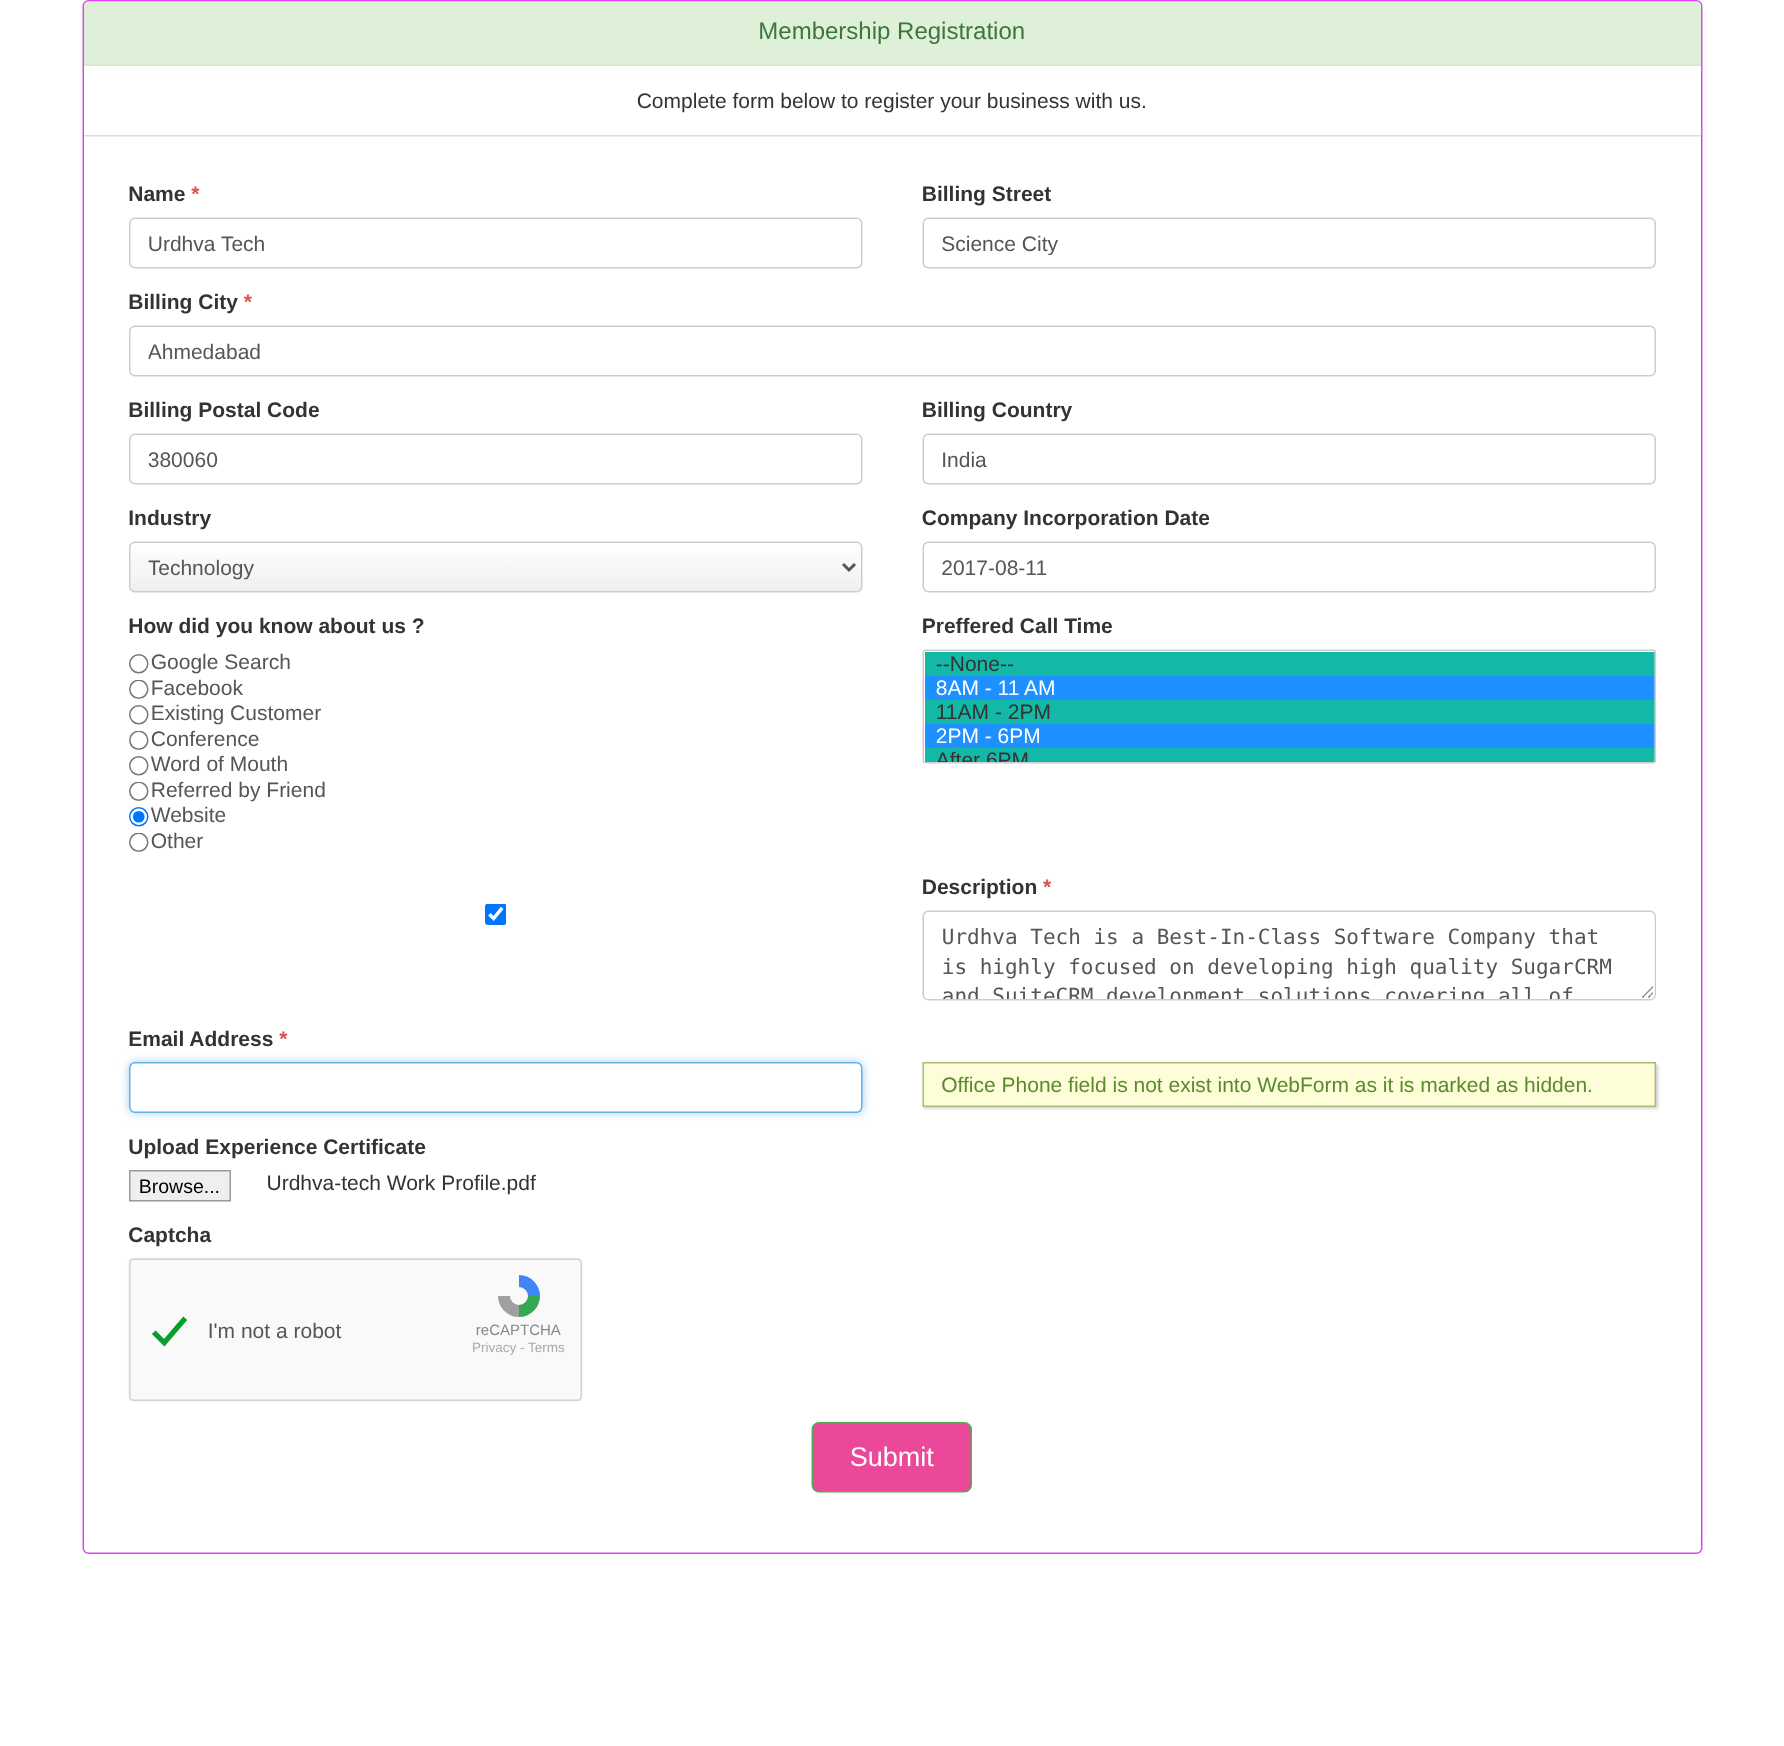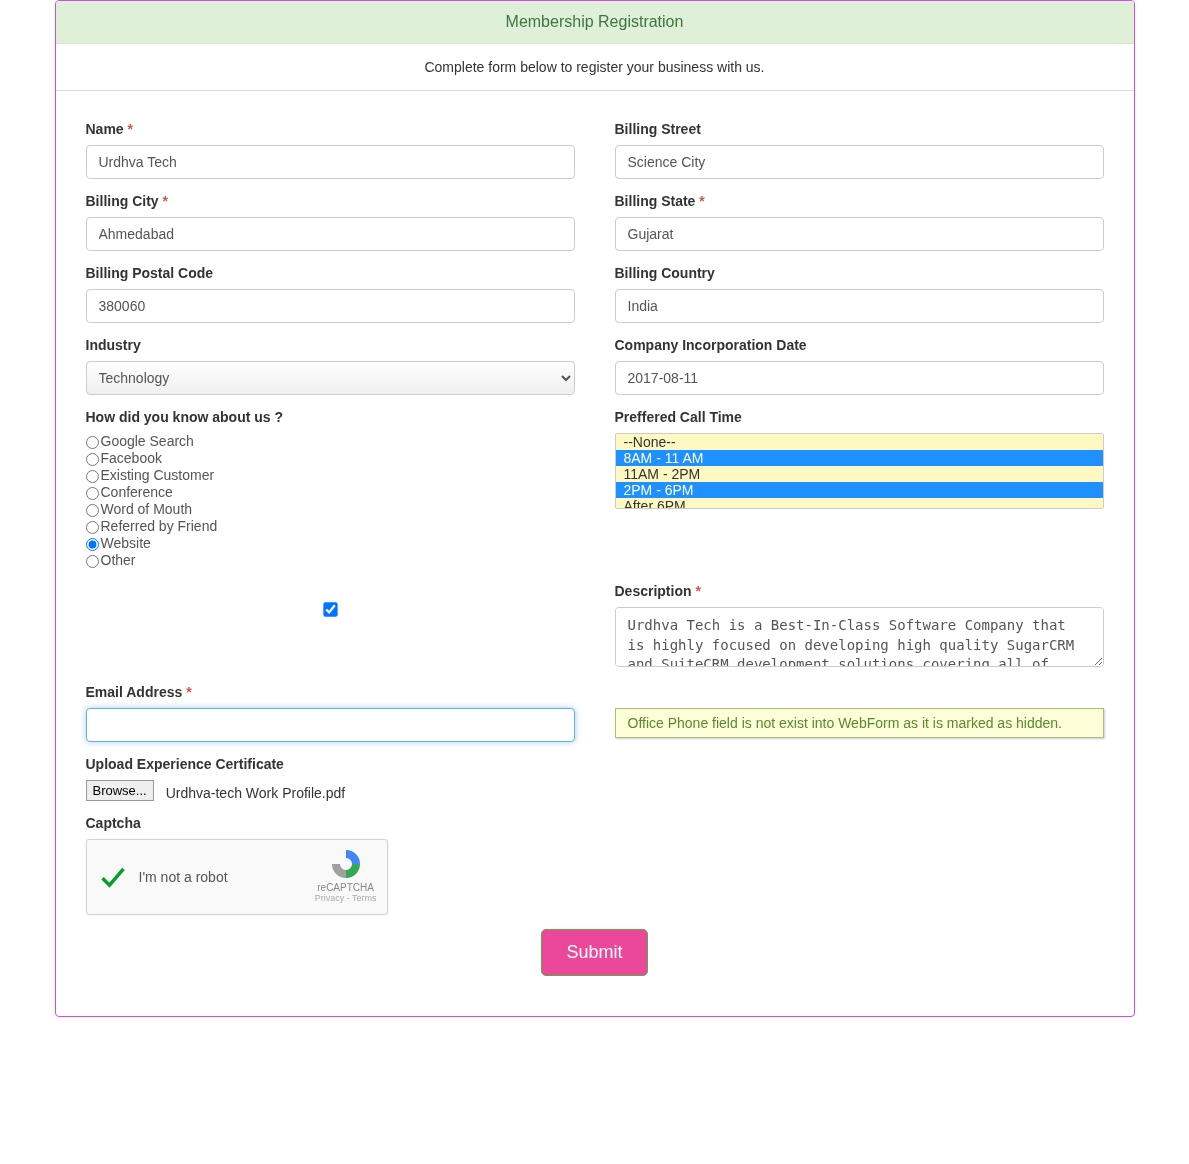--- a/index.html
+++ b/index.html
@@ -82,21 +82,21 @@
     .radio-list div {
       margin-bottom: 1px;
       color: #555;
     }
     .multiselect {
       width: 100%;
       border: 1px solid #ccc;
       border-radius: 2px;
       height: 76px;
       overflow-y: scroll;
-      background: #fef9c3;
+      background: #14b8a6;
       font-size: 14px;
       position: relative;
     }
     .multiselect .opt {
       padding: 0 8px;
       color: #333;
       line-height: 16px;
       font-size: 14px;
     }
     .multiselect .opt.selected {
@@ -105,34 +105,34 @@
     }
     .checkbox-center {
       text-align: center;
       padding-top: 20px;
     }
     .checkbox-center input {
       transform: scale(1.1);
     }
     .file-row {
       display: flex;
-      align-items: flex-end;
-      gap: 12px;
+      align-items: flex-start;
+      gap: 24px;
     }
     .file-btn {
       background: #efefef;
       border: 1px solid #999;
       padding: 2px 6px;
       font-size: 13px;
       cursor: pointer;
     }
     .file-name { color: #333; }
     .recaptcha {
       width: 302px;
-      height: 76px;
+      height: 95px;
       border: 1px solid #d3d3d3;
       border-radius: 3px;
       background: #f9f9f9;
       display: flex;
       align-items: center;
       padding: 0 12px;
       position: relative;
       box-shadow: 0 0 2px rgba(0,0,0,0.08);
     }
     .recaptcha .check {
@@ -198,24 +198,20 @@
       <div class="col">
         <label class="field-label">Billing Street</label>
         <input class="form-control" type="text" value="Science City" style="">
       </div>
     </div>
 
     <div class="row">
       <div class="col">
         <label class="field-label"><span>Billing City</span> <span class="req">*</span></label>
         <input class="form-control" type="text" value="Ahmedabad" style="">
-      </div>
-      <div class="col">
-        <label class="field-label"><span>Billing State</span> <span class="req">*</span></label>
-        <input class="form-control" type="text" value="Gujarat" style="">
       </div>
     </div>
 
     <div class="row">
       <div class="col">
         <label class="field-label">Billing Postal Code</label>
         <input class="form-control" type="text" value="380060" style="">
       </div>
       <div class="col">
         <label class="field-label">Billing Country</label>

